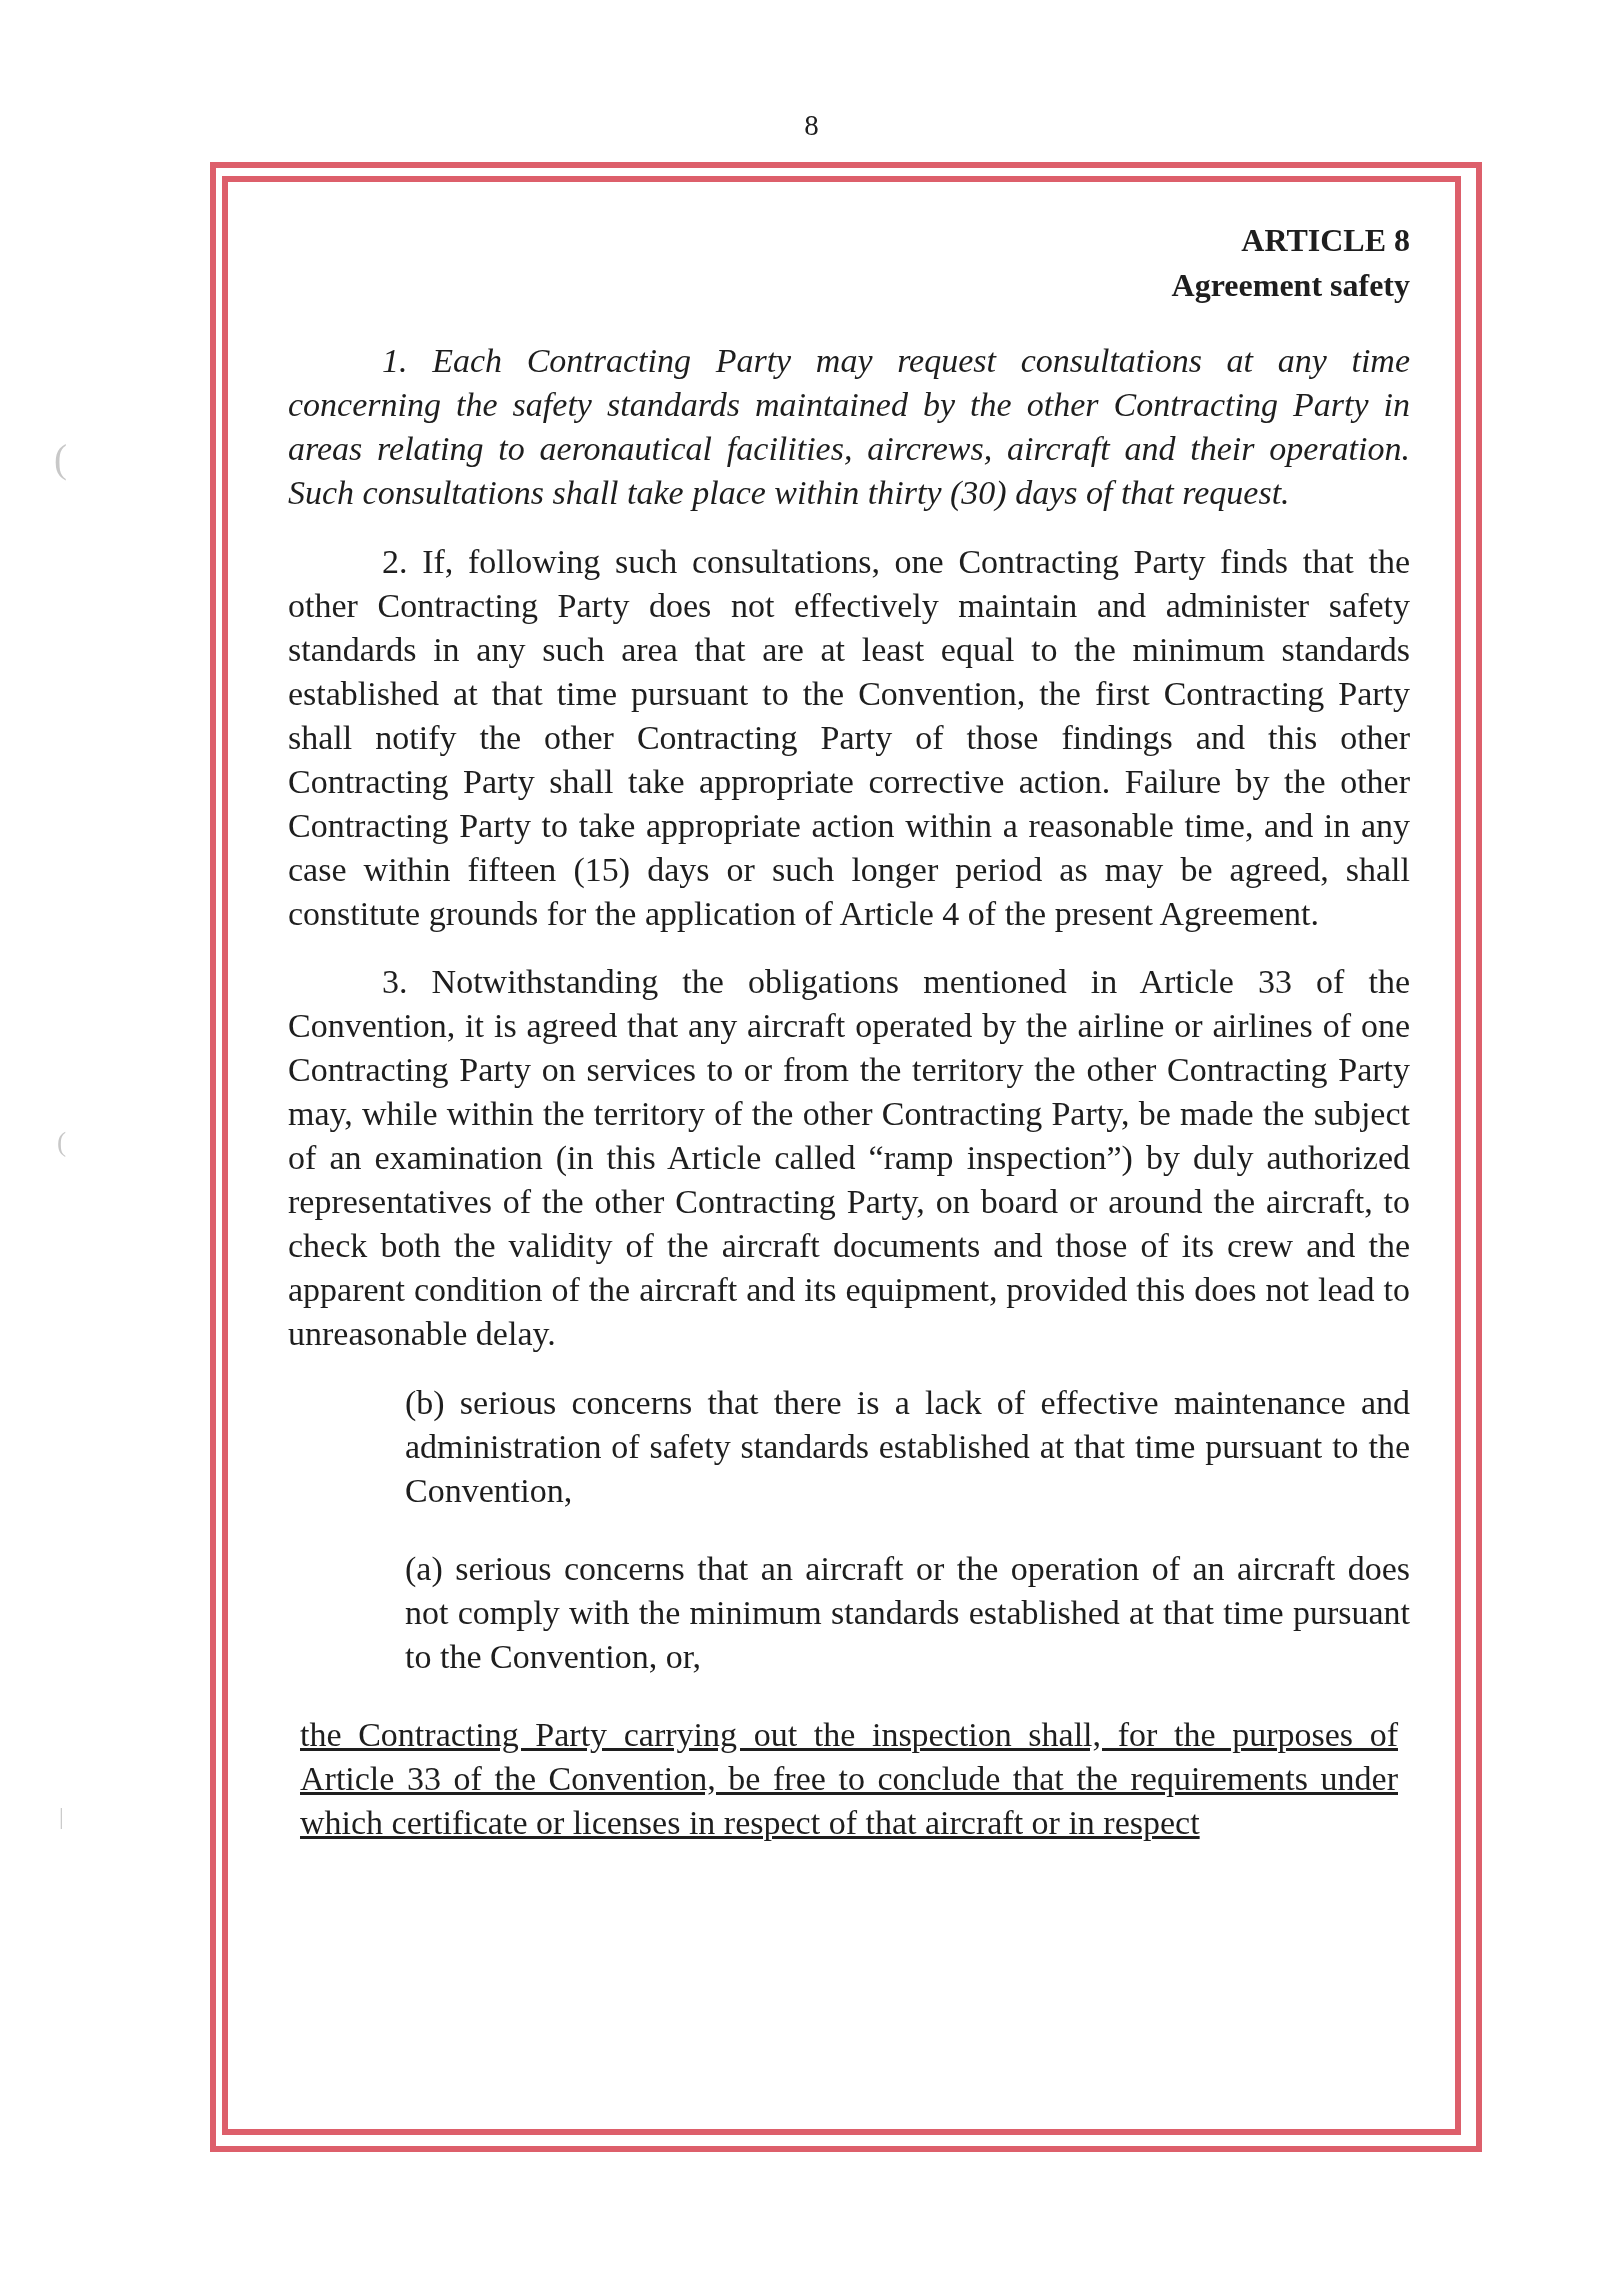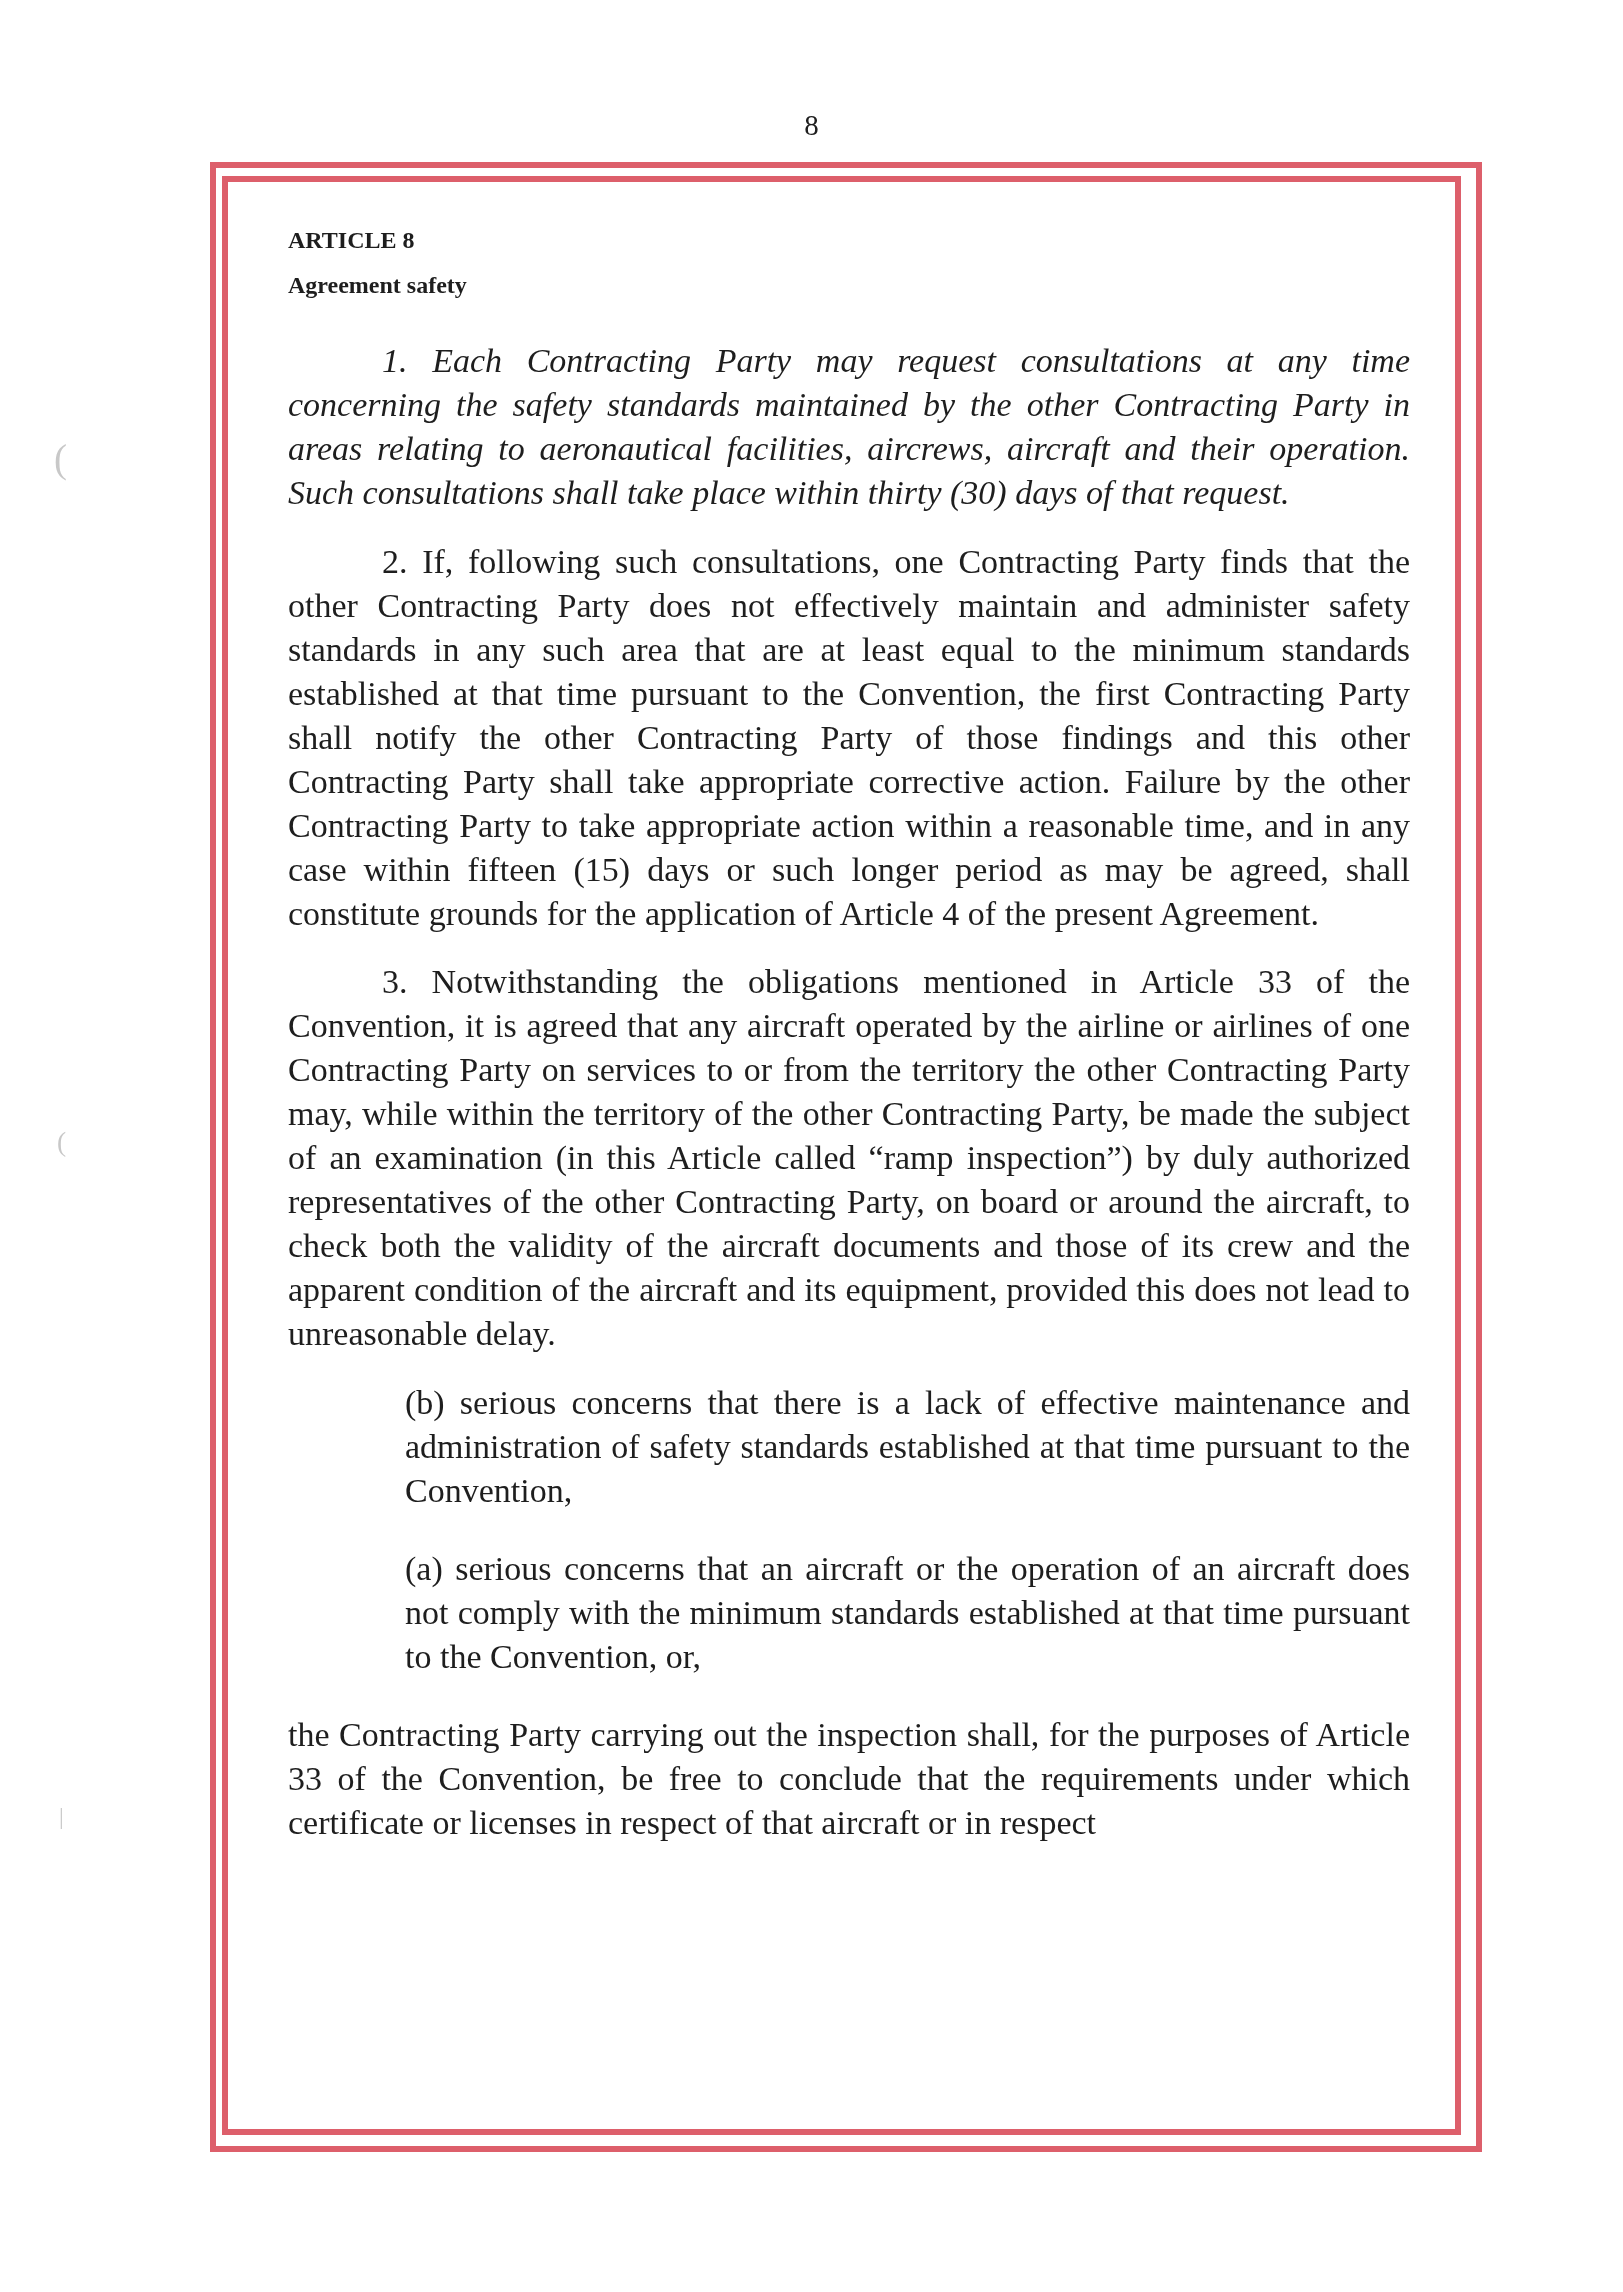--- a/index.html
+++ b/index.html
@@ -6,26 +6,26 @@
   body { width: 1623px; height: 2293px; position: relative; overflow: hidden;
          font-family: "Liberation Serif", "DejaVu Serif", serif; color: #1e1e1e; }
   .page-number { position: absolute; top: 106px; left: 0; width: 100%; text-align: center;
                  font-size: 29px; line-height: 39px; }
   .outer-border { position: absolute; left: 210px; top: 162px; width: 1272px; height: 1990px;
                   border: 6.9px solid #dd5f6b; box-sizing: border-box; }
   .inner-border { position: absolute; left: 222px; top: 176px; width: 1239px; height: 1959px;
                   border: 6.9px solid #dd5f6b; box-sizing: border-box; }
   .margin-mark { position: absolute; color: #c8c8c8; font-size: 39px; font-family: "Liberation Serif", serif; }
   .content { position: absolute; left: 288px; top: 218px; width: 1122px; font-size: 34px; line-height: 44px; }
-  .heading { text-align: left; font-weight: bold; font-size: 24px; line-height: 45px; }
+  .heading { text-align: right; font-weight: bold; font-size: 32px; line-height: 45px; }
   .para { text-align: justify; text-indent: 94px; margin: 0; }
   .para.p1 { margin-top: 31px; font-style: italic; }
   .para + .para, .para + .sub, .sub + .sub, .sub + .closing { margin-top: 24.5px; }
   .sub { margin-left: 117px; text-align: justify; }
-  .closing { text-align: justify; margin: 0; }
+  .closing { text-align: justify; margin: 12px; text-decoration: underline; }
 </style>
 </head>
 <body>
 
 <div class="page-number">8</div>
 
 <div class="outer-border" style="border-color: rgb(221, 95, 107);"></div>
 <div class="inner-border" style="border-color: rgb(221, 95, 107);"></div>
 
 <span class="margin-mark" style="left:54px; top:436px;">(</span>

